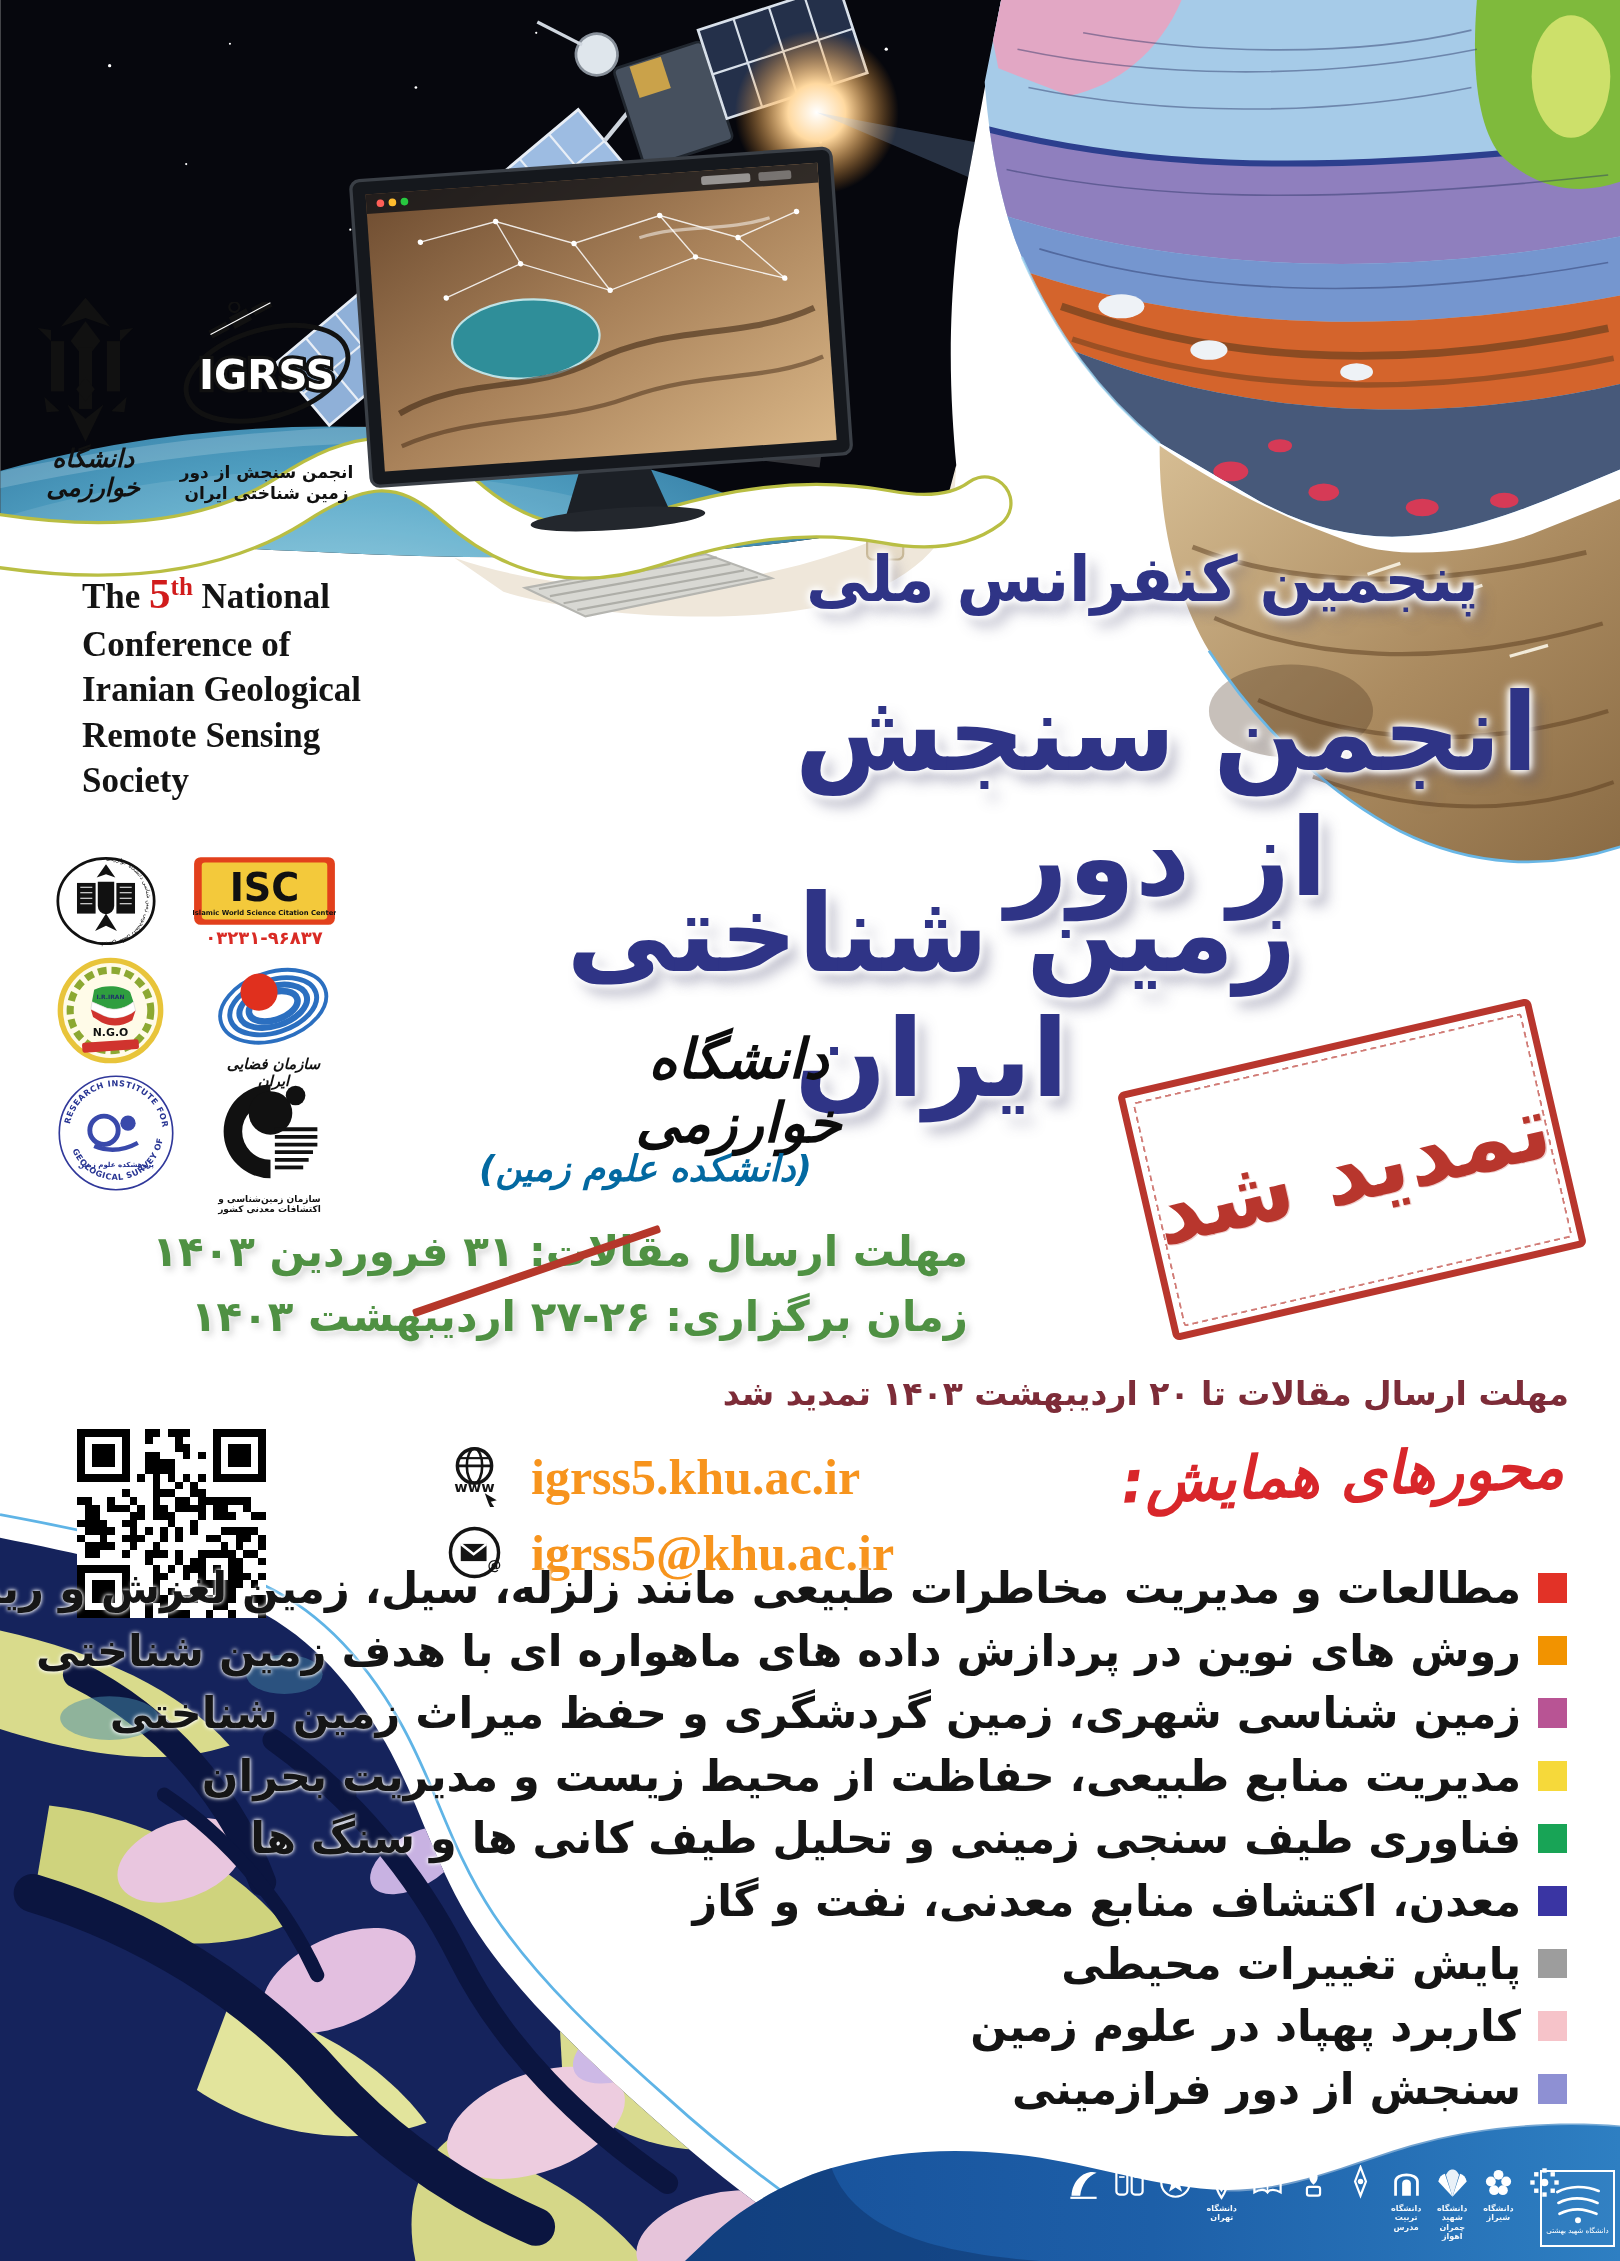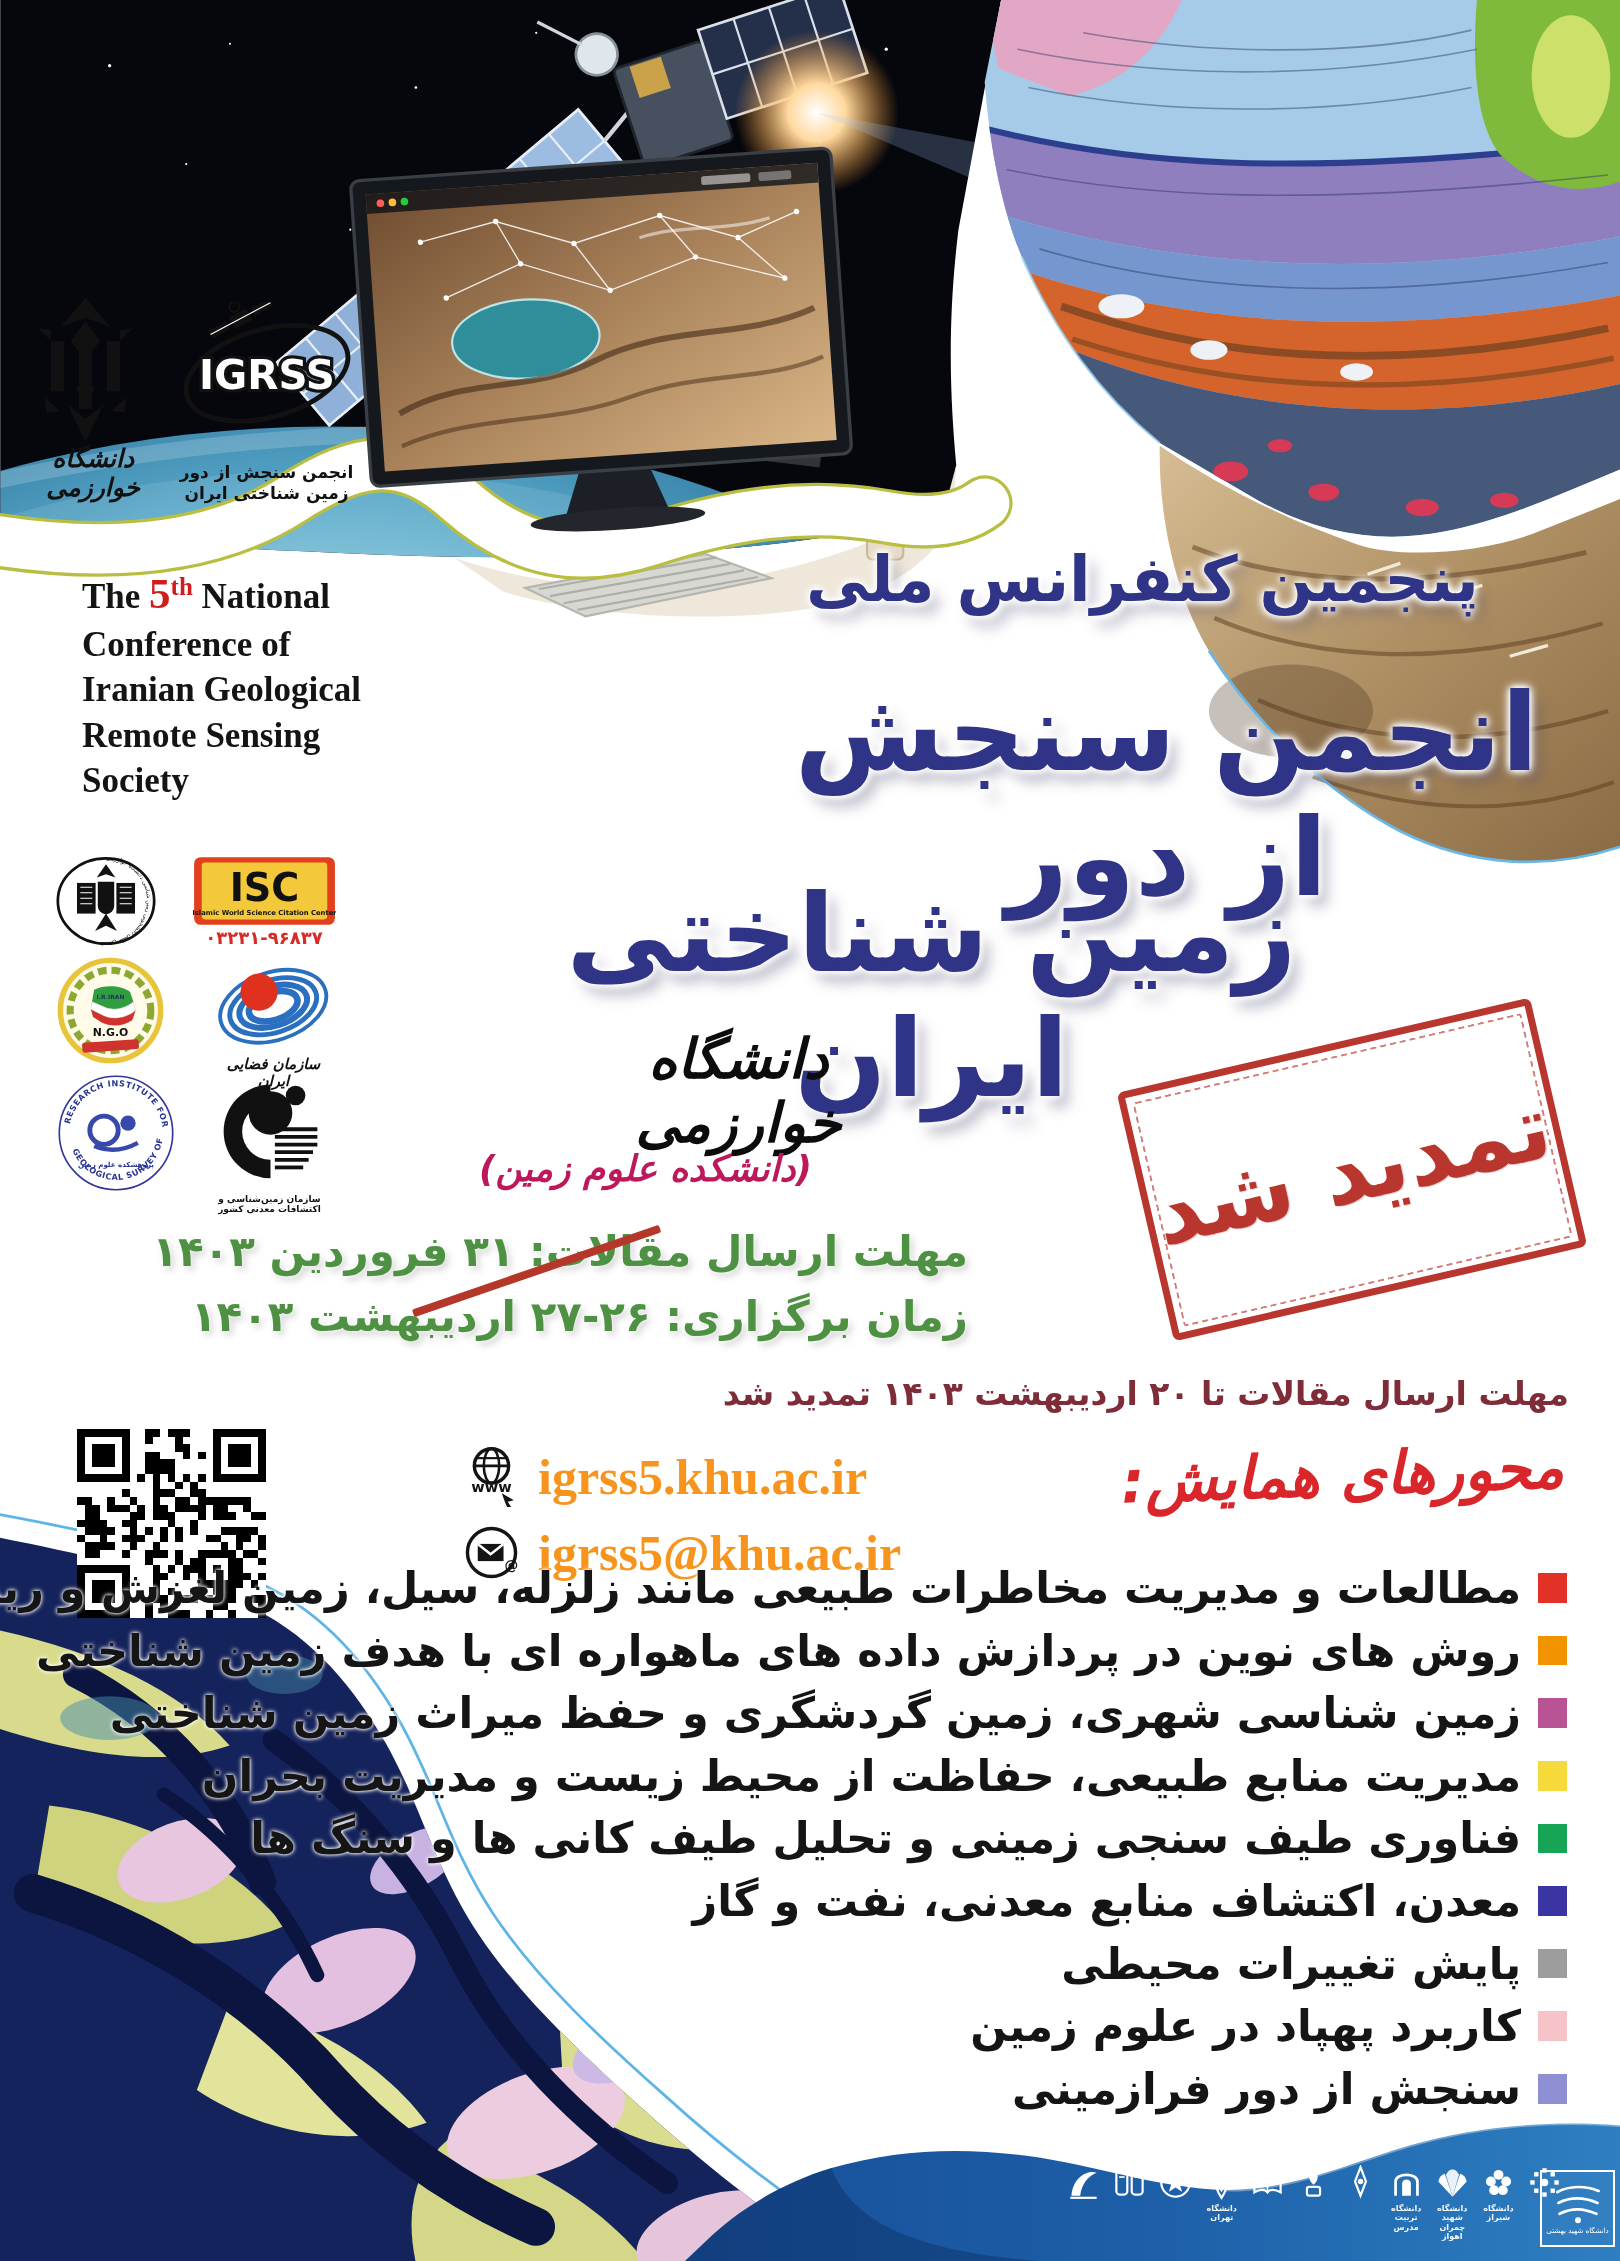--- a/index.html
+++ b/index.html
@@ -20,21 +20,21 @@
   #kicker{right:77px;top:543px;width:738px;text-align:left;font-size:63px;font-weight:bold;
           color:#2f3486;z-index:6;}
   #title1{right:66px;top:670px;width:777px;text-align:center;font-size:108px;font-weight:bold;
           color:#2f3486;z-index:6;}
   #title2{right:301px;top:871px;width:777px;text-align:center;font-size:108px;font-weight:bold;
           color:#2f3486;z-index:6;}
 
   #uni-name{left:536px;top:1027px;width:405px;text-align:center;font-size:55px;font-weight:bold;
             font-style:italic;color:#0c0c0c;z-index:6;}
   #faculty{left:465px;top:1148px;width:361px;text-align:center;font-size:36px;font-weight:bold;
-           font-style:italic;color:#be185d;z-index:6;}
+           font-style:italic;color:#0369a1;z-index:6;}
 
   .deadline{right:653px;font-size:42px;font-weight:bold;color:#4f9143;z-index:6;white-space:nowrap;
             text-shadow:0 0 4.4px #fff,3.3px 4.4px 7.7px rgba(80,80,80,.25);}
   #deadline1{top:1227px;}
   #deadline2{top:1292px;}
   #strike-bar{left:406px;top:1267px;width:261px;height:7.7px;background:#b5372a;
               transform:rotate(-19deg);z-index:7;border-radius:2.2px;}
 
   
   #stamp{left:1140px;top:1042px;width:410px;height:241px;transform:rotate(-13deg);z-index:6;
@@ -42,21 +42,21 @@
          justify-content:center;opacity:.93;}
   #stamp:before{content:"";position:absolute;inset:5.5px;border:2.7px dashed rgba(179,39,30,.65);
                 border-radius:3.3px;}
   #stamp .stamp-text{font-size:90px;font-weight:bold;color:#b3271e;
                      text-shadow:1.1px 1.1px 0 rgba(179,39,30,.25);}
 
   #extension{right:52px;top:1374px;font-size:33px;font-weight:bold;color:#7d2c38;z-index:6;
              white-space:nowrap;}
 
   
-  .contact-row{left:464px;display:flex;align-items:center;gap:19px;z-index:6;}
+  .contact-row{left:447px;display:flex;align-items:center;gap:29px;z-index:6;}
   #website-row{top:1447px;} #email-row{top:1525px;}
   .contact-text{font-family:"Liberation Serif","DejaVu Serif",serif;font-weight:bold;
                 font-size:50px;color:#f7941d;line-height:1;}
 
   
   #topics-heading{right:57px;top:1440px;font-size:59px;font-weight:bold;font-style:italic;
                   color:#d8262a;z-index:6;transform:rotate(-2deg);}
   #topics-list{right:54px;top:1563px;display:flex;flex-direction:column;gap:12.6px;
                align-items:flex-end;z-index:6;}
   .topic-row{direction:rtl;display:flex;align-items:center;gap:16.4px;}

